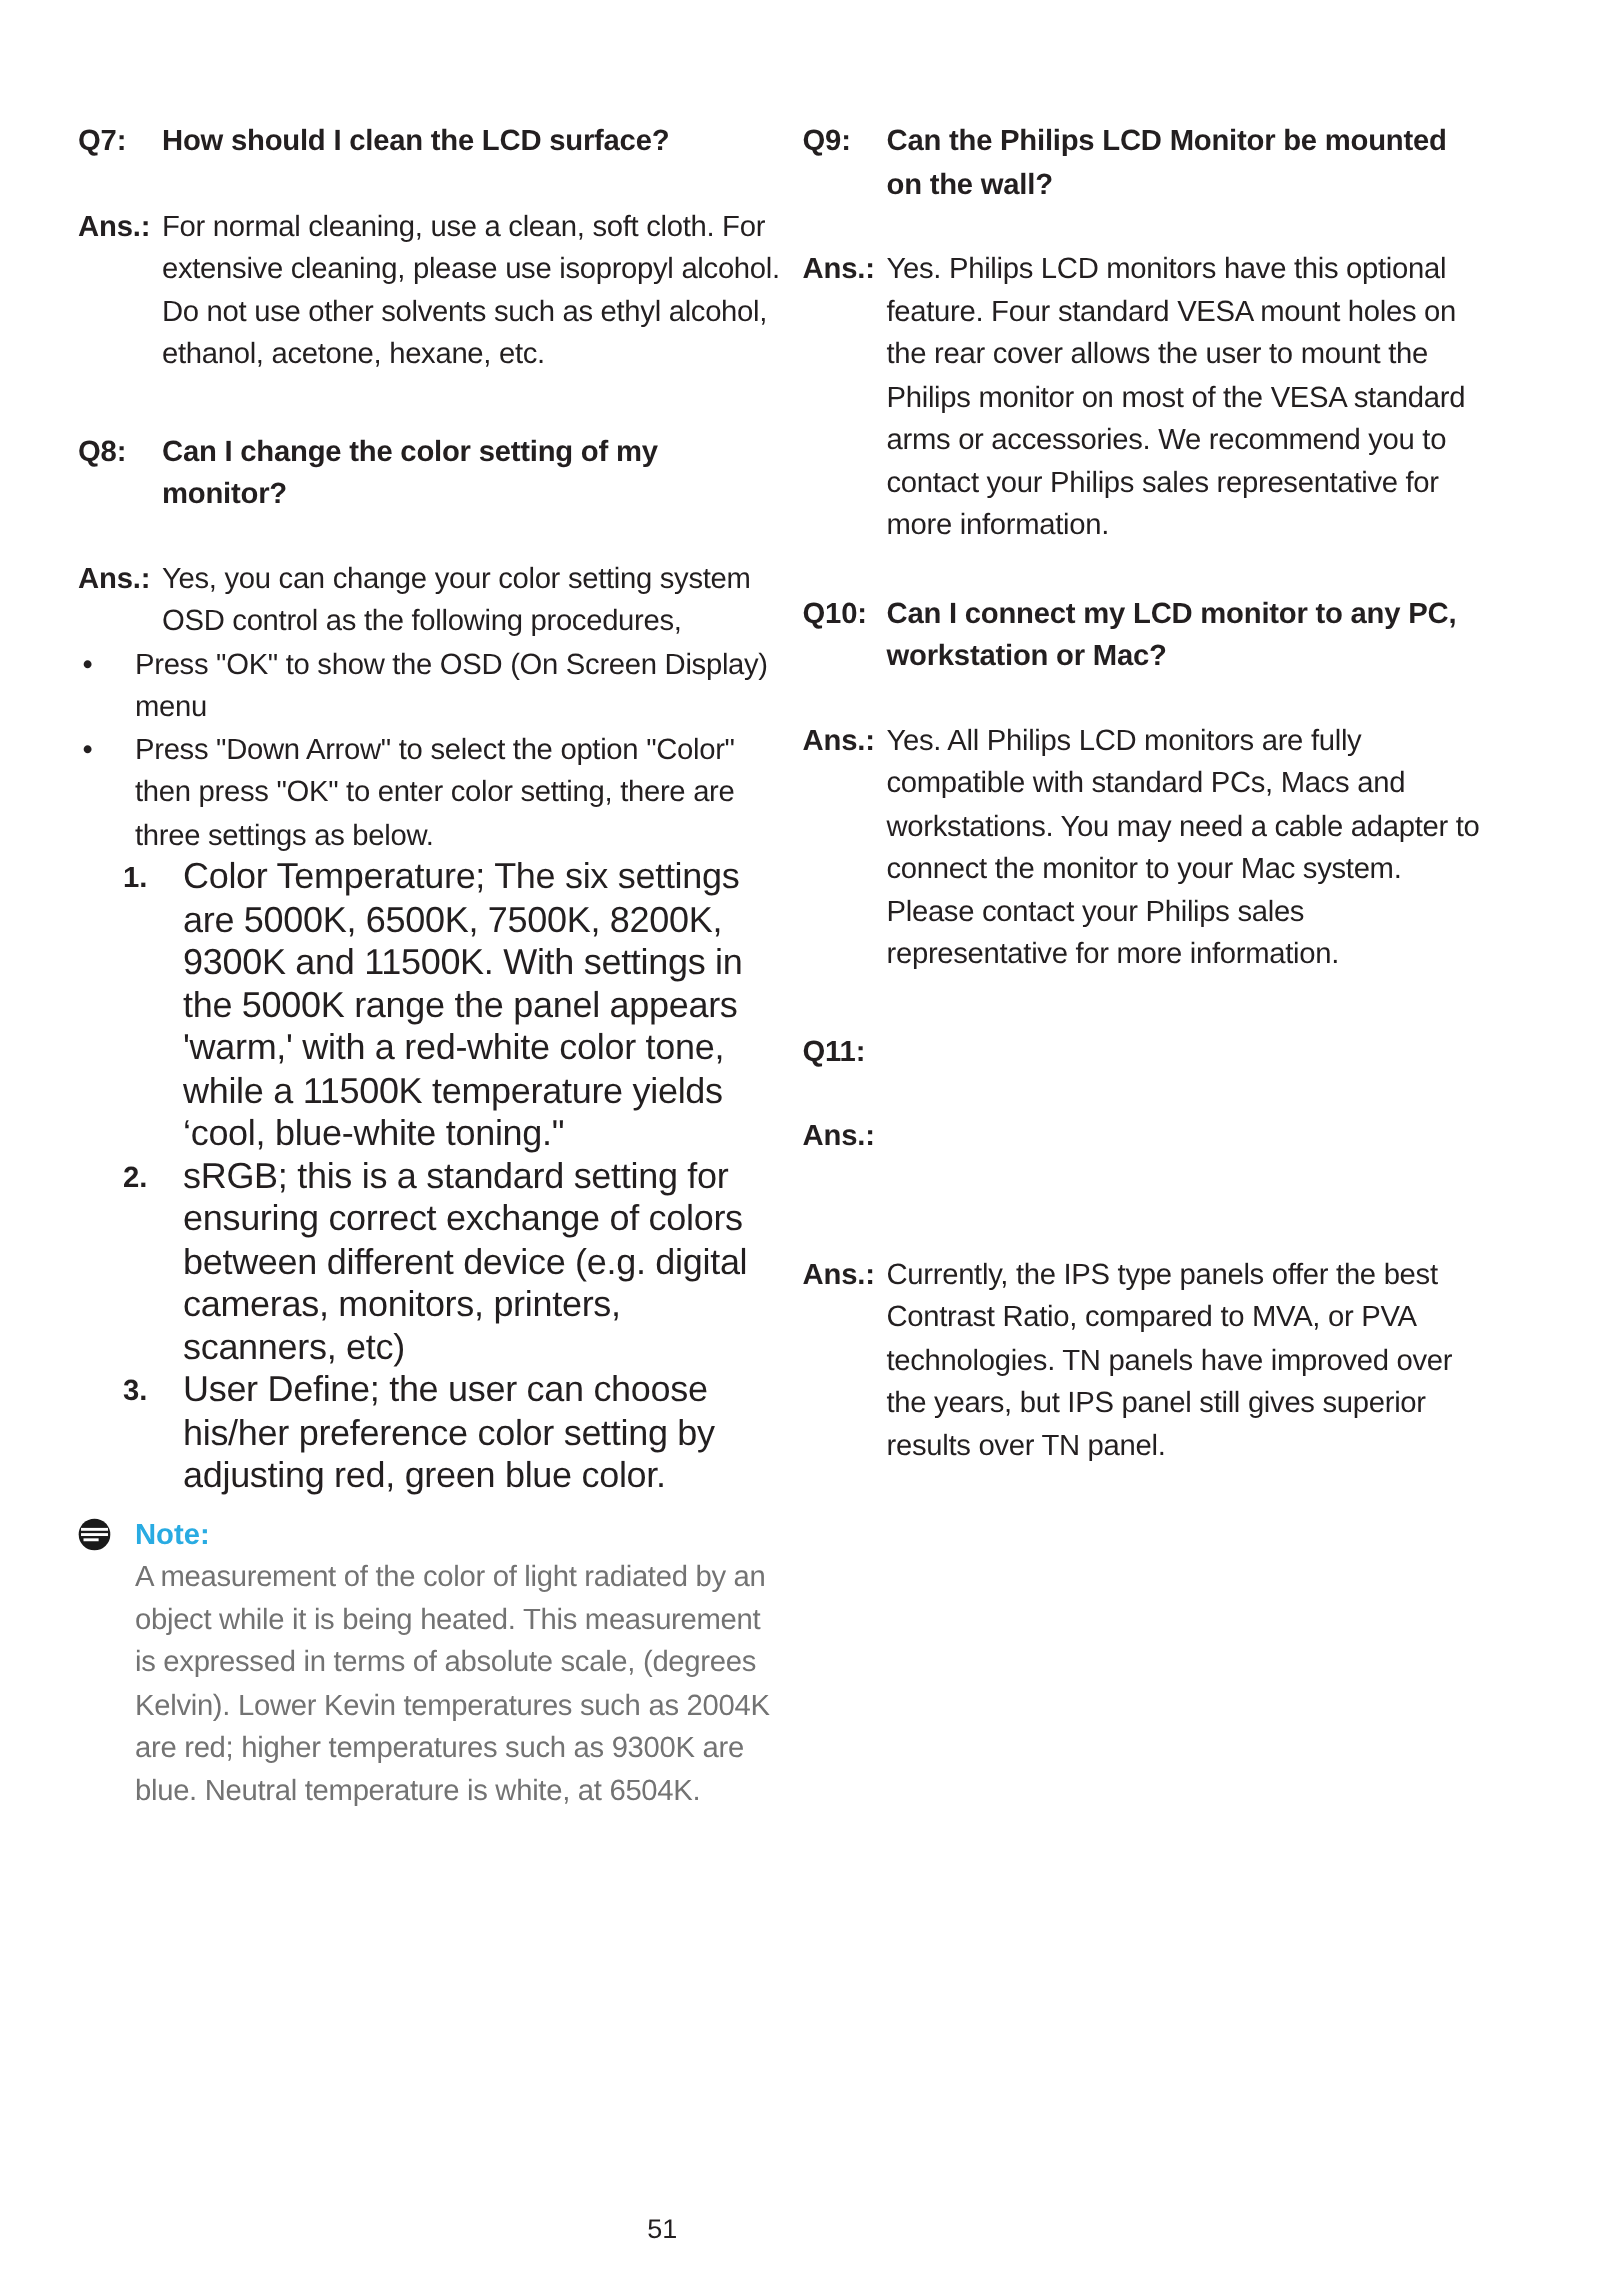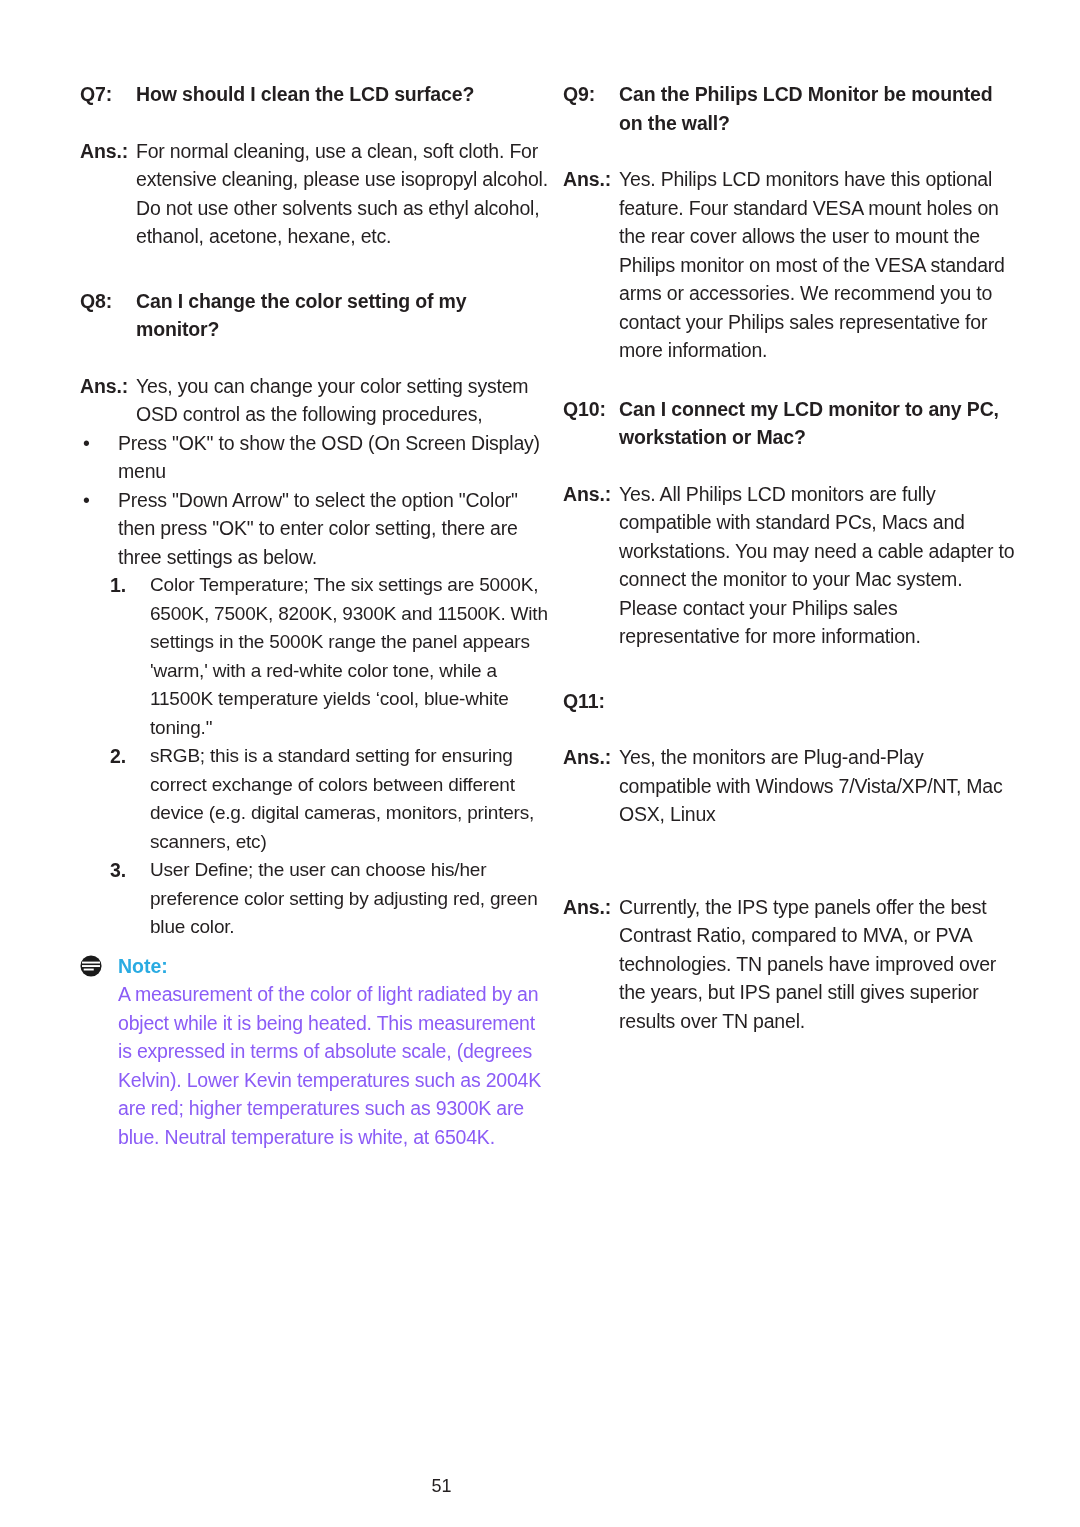--- a/index.html
+++ b/index.html
@@ -17,21 +17,21 @@
   }
   .page {
     position: absolute;
     left: 0; top: 0;
     width: 1080px;
     height: 1527px;
     background: #ffffff;
   }
   .columns {
     position: absolute;
-    left: 80px;
+    left: 52px;
     top: 80px;
     width: 940px;
     display: flex;
     flex-direction: row;
     gap: 0;
   }
   .col {
     width: 470px;
     box-sizing: border-box;
   }
@@ -110,21 +110,21 @@
   }
   .num-mark {
     flex: 0 0 auto;
     width: 40px;
     font-size: 19.5px;
     line-height: 28.5px;
     font-weight: bold;
   }
   .num-text {
     flex: 1 1 auto;
-    font-size: 19px;
+    font-size: 24px;
     line-height: 28.5px;
     letter-spacing: -0.2px;
   }
 
   
   .note-wrap { margin-top: 10px; }
   .note-head {
     display: flex;
     align-items: flex-start;
   }
@@ -222,21 +222,21 @@
             <div class="note-icon-cell">
               <svg class="note-icon" viewBox="0 0 24 24">
                 <circle cx="12" cy="12" r="11.5" fill="#1a1a1a"></circle>
                 <rect x="2.2" y="7.2" width="19.6" height="2.1" fill="#ffffff"></rect>
                 <rect x="2.2" y="11.0" width="19.6" height="2.1" fill="#ffffff"></rect>
                 <rect x="4.0" y="14.8" width="11.0" height="2.1" fill="#ffffff"></rect>
               </svg>
             </div>
             <div class="note-title" id="note-title" style="color: rgb(41, 171, 226);">Note:</div>
           </div>
-          <div class="note-body" id="note-body" style="color: #8b5cf6;">A measurement of the color of light radiated by an object while it is being heated. This measurement is expressed in terms of absolute scale, (degrees Kelvin). Lower Kevin temperatures such as 2004K are red; higher temperatures such as 9300K are blue. Neutral temperature is white, at 6504K.</div>
+          <div class="note-body" id="note-body" style="color: #737373;">A measurement of the color of light radiated by an object while it is being heated. This measurement is expressed in terms of absolute scale, (degrees Kelvin). Lower Kevin temperatures such as 2004K are red; higher temperatures such as 9300K are blue. Neutral temperature is white, at 6504K.</div>
         </div>
       </div>
 
     </div>
 
     <div class="col col-right">
 
       <div class="qa-block">
         <div class="qrow">
           <div class="qlabel">Q9:</div>
@@ -265,21 +265,20 @@
 
       <div class="gap-block-lg"></div>
 
       <div class="qa-block">
         <div class="qrow">
           <div class="qlabel">Q11:</div>
         </div>
         <div class="gap-q-a"></div>
         <div class="arow">
           <div class="alabel">Ans.:</div>
-          <div class="atext">Yes, the monitors are Plug-and-Play compatible with Windows 7/Vista/XP/NT, Mac OSX, Linux</div>
         </div>
       </div>
 
       <div class="gap-block-lg"></div>
 
       <div class="qa-block">
         <div class="gap-q-a"></div>
         <div class="arow">
           <div class="alabel">Ans.:</div>
           <div class="atext">Currently, the IPS type panels offer the best Contrast Ratio, compared to MVA, or PVA technologies. TN panels have improved over the years, but IPS panel still gives superior results over TN panel.</div>

